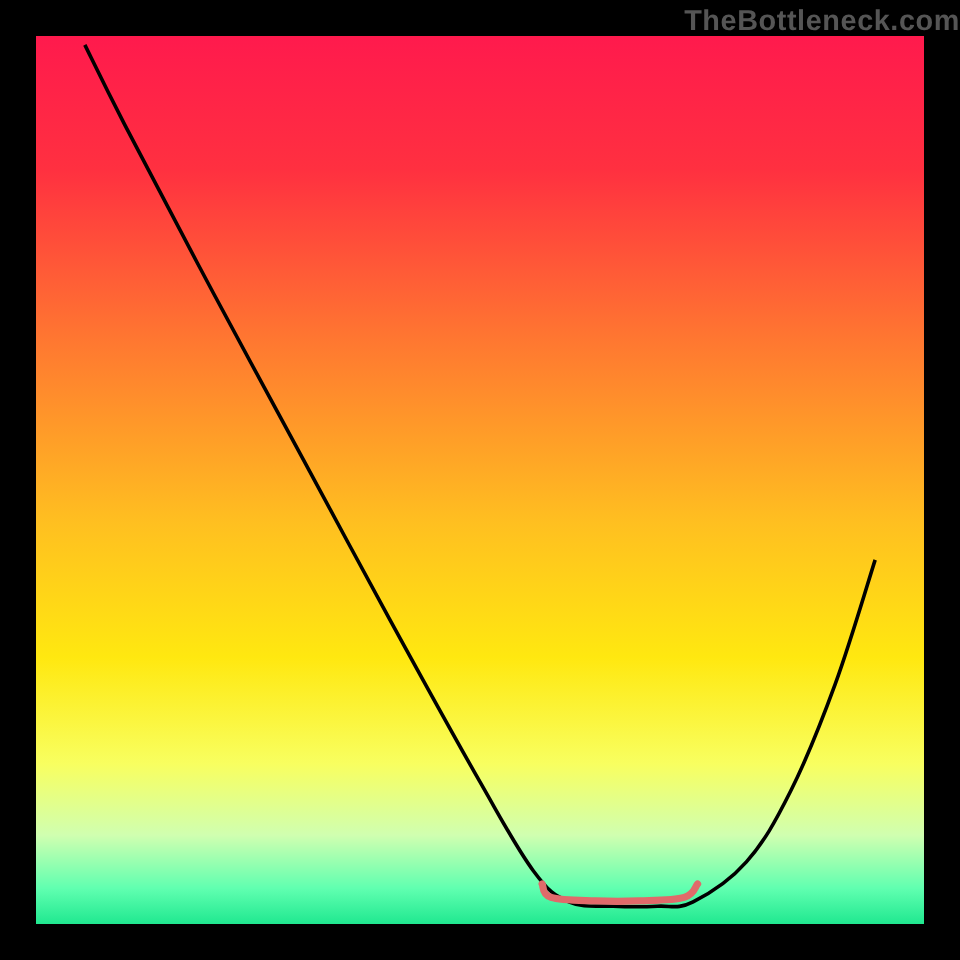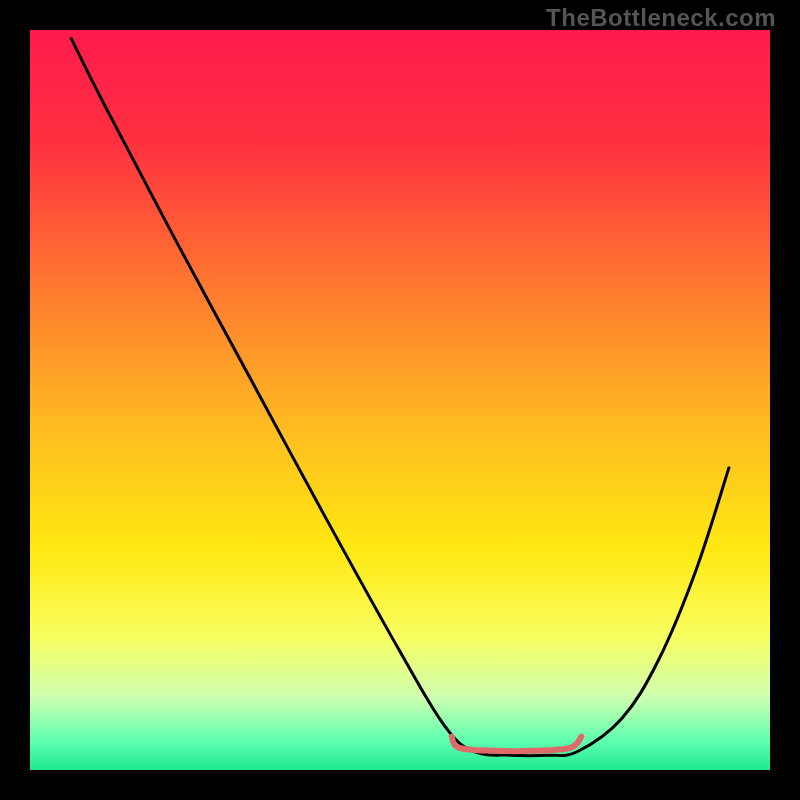--- a/index.html
+++ b/index.html
@@ -12,21 +12,21 @@
   }
   .chart-container {
     width: 800px;
     height: 800px;
     position: relative;
     background: #000000;
   }
   .watermark {
     position: absolute;
     top: 4px;
-    right: 24px;
+    right: 0;
     font-size: 24px;
     font-weight: bold;
     color: #555555;
     z-index: 10;
     letter-spacing: 0.5px;
   }
   svg {
     display: block;
   }
 </style>

